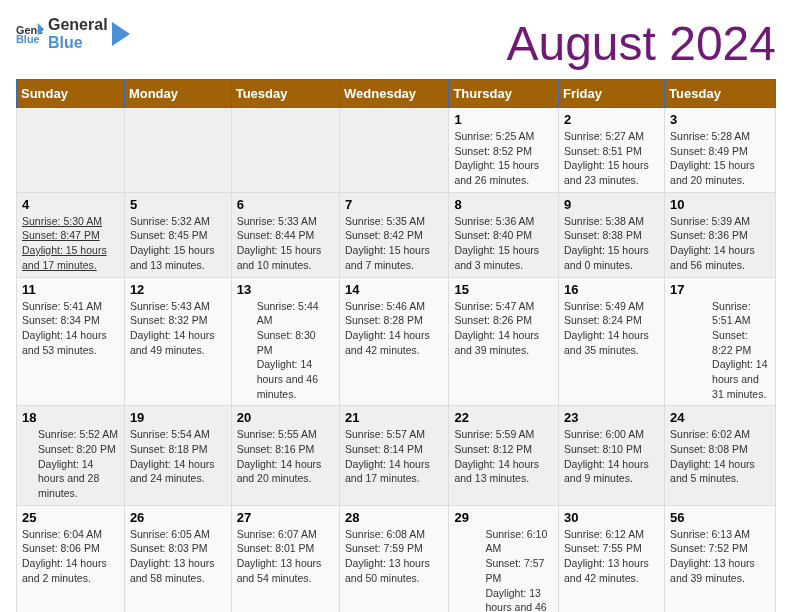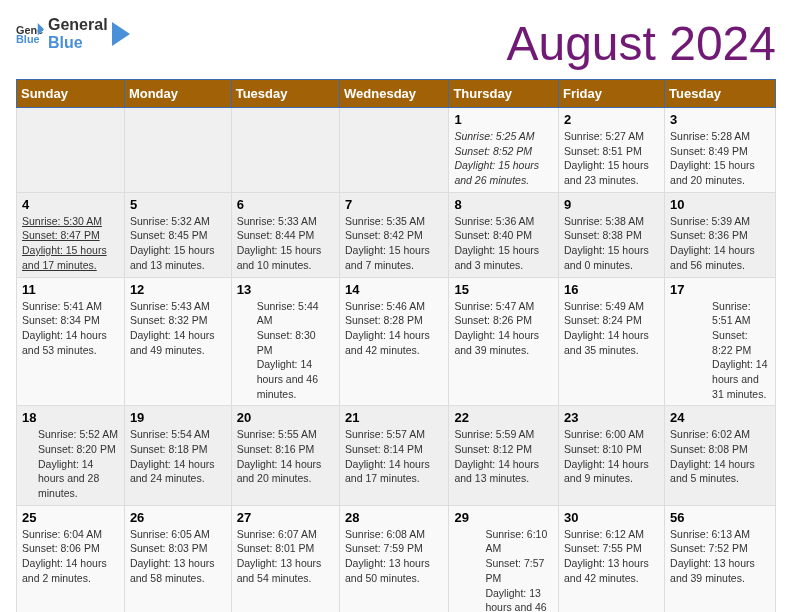--- a/index.html
+++ b/index.html
@@ -121,21 +121,21 @@
       </tr>
   </thead>
   <tbody id="calendar-body">
   <tr>
         <td class="empty-cell"></td>
         <td class="empty-cell"></td>
         <td class="empty-cell"></td>
         <td class="empty-cell"></td>
         <td>
           <span class="day-number">1</span>
-          <div class="day-info" style="white-space: pre-line; font-style: italic;">Sunrise: 5:25 AM
+          <div class="day-info" style="white-space: pre-line;">Sunrise: 5:25 AM
 Sunset: 8:52 PM
 Daylight: 15 hours and 26 minutes.</div>
         </td>
         <td>
           <span class="day-number">2</span>
           <div class="day-info" style="white-space: pre-line;">Sunrise: 5:27 AM
 Sunset: 8:51 PM
 Daylight: 15 hours and 23 minutes.</div>
         </td>
         <td>

